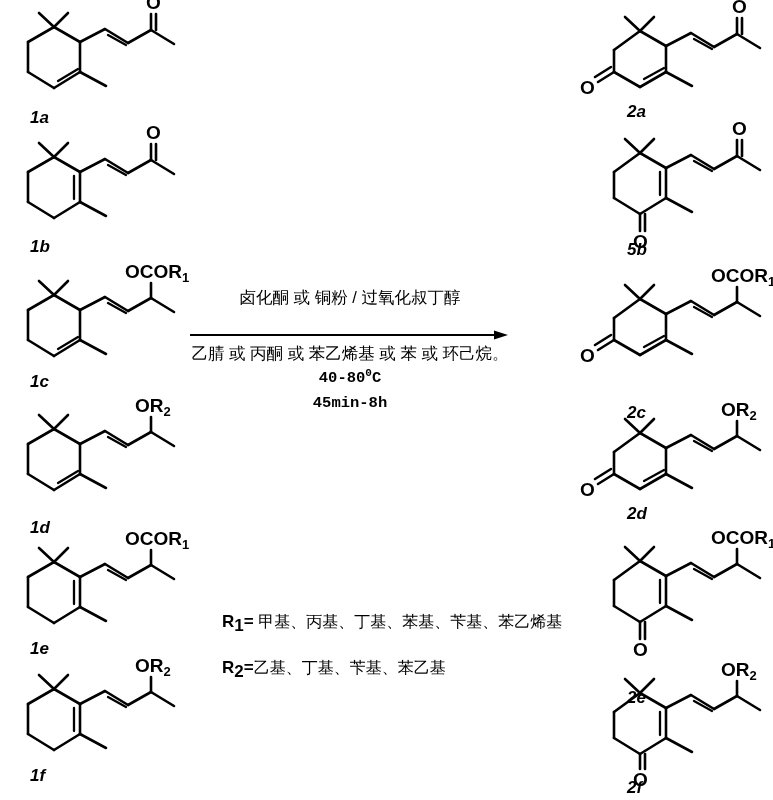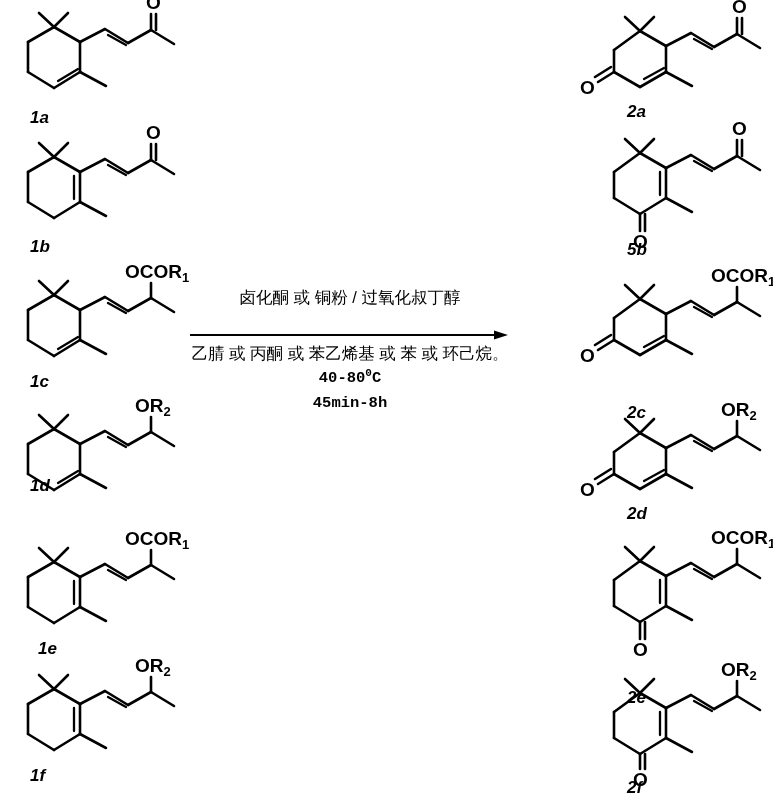--- a/index.html
+++ b/index.html
@@ -222,21 +222,21 @@
         <path d="M72,32 L97,19"></path>
         <path d="M97,19 L120,33"></path>
         <path d="M100,25 L118,35" stroke-width="2.3"></path>
         <path d="M120,33 L143,20"></path>
         <path d="M143,20 L166,34"></path>
         <path d="M143,20 L143,5"></path>
       </g>
       <text class="atom-label" x="127" y="0"><tspan>OR</tspan><tspan class="atom-label-sub" dy="4">2</tspan></text>
     </svg>
   </div>
-  <div class="cmpd-label" style="left:30px; top:476px;text-align:center;">1d</div>
+  <div class="cmpd-label" style="left:30px; top:518px;text-align:center;">1d</div>
 
   <div class="struct" style="left:8px; top:545px;">
     <svg width="180" height="95" viewBox="0 0 180 95">
       <g stroke="#000" stroke-width="2.6" fill="none" stroke-linecap="round">
         <path d="M20,32 L20,62"></path>
         <path d="M20,62 L46,78"></path>
         <path d="M46,78 L72,62"></path>
         <path d="M72,62 L72,32"></path>
         <path d="M72,32 L46,17"></path>
         <path d="M46,17 L20,32"></path>
@@ -247,21 +247,21 @@
         <path d="M72,32 L97,19"></path>
         <path d="M97,19 L120,33"></path>
         <path d="M100,25 L118,35" stroke-width="2.3"></path>
         <path d="M120,33 L143,20"></path>
         <path d="M143,20 L166,34"></path>
         <path d="M143,20 L143,5"></path>
       </g>
       <text class="atom-label" x="117" y="0"><tspan>OCOR</tspan><tspan class="atom-label-sub" dy="4">1</tspan></text>
     </svg>
   </div>
-  <div class="cmpd-label" style="left:30px; top:639px;margin-left:8px;">1e</div>
+  <div class="cmpd-label" style="left:30px; top:639px;">1e</div>
 
   <div class="struct" style="left:8px; top:672px;">
     <svg width="180" height="95" viewBox="0 0 180 95">
       <g stroke="#000" stroke-width="2.6" fill="none" stroke-linecap="round">
         <path d="M20,32 L20,62"></path>
         <path d="M20,62 L46,78"></path>
         <path d="M46,78 L72,62"></path>
         <path d="M72,62 L72,32"></path>
         <path d="M72,32 L46,17"></path>
         <path d="M46,17 L20,32"></path>
@@ -287,20 +287,24 @@
       <svg width="320" height="12" viewBox="0 0 320 12">
         <line x1="0" y1="6" x2="310" y2="6" stroke="#000" stroke-width="2"></line>
         <polygon points="318,6 304,1.5 304,10.5" fill="#000"></polygon>
       </svg>
     </div>
     <div class="rx-bottom">乙腈 或 丙酮 或 苯乙烯基 或 苯 或 环己烷。</div>
     <div class="rx-cond"><span>40-80</span><span class="sup0">0</span><span>C</span></div>
     <div class="rx-cond">45min-8h</div>
   </div>
 
+  <div class="r-defs">
+    <div class="r-line"><b>R</b><b class="r-sub">1</b><b>=</b> <span>甲基、丙基、丁基、苯基、苄基、苯乙烯基</span></div>
+    <div class="r-line"><b>R</b><b class="r-sub">2</b><b>=</b><span>乙基、丁基、苄基、苯乙基</span></div>
+  </div>
 
   <div class="struct" style="left:592px; top:10px;">
     <svg width="178" height="95" viewBox="0 0 178 95">
       <g stroke="#000" stroke-width="2.6" fill="none" stroke-linecap="round">
 
         <path d="M22,40 L22,62"></path>
         <path d="M22,62 L48,77"></path>
         <path d="M48,77 L74,62"></path>
         <path d="M74,62 L74,36"></path>
         <path d="M74,36 L48,21"></path>

